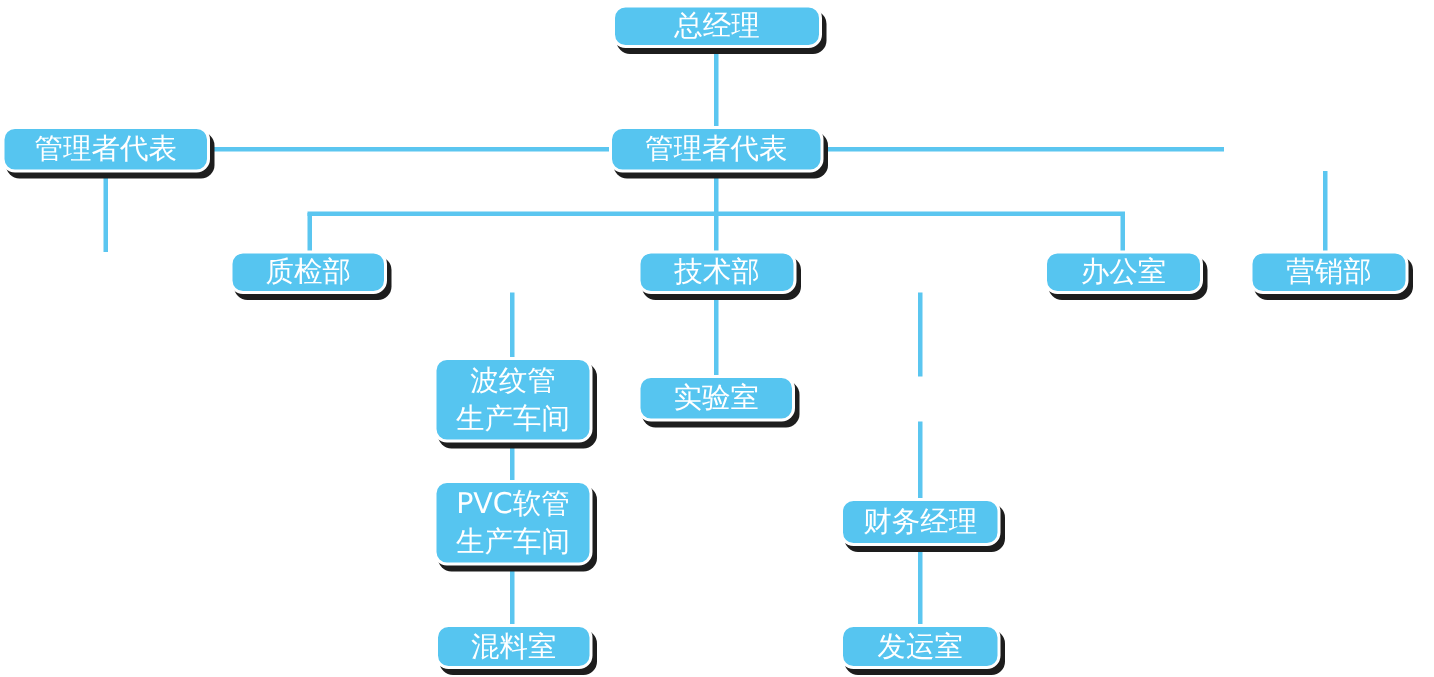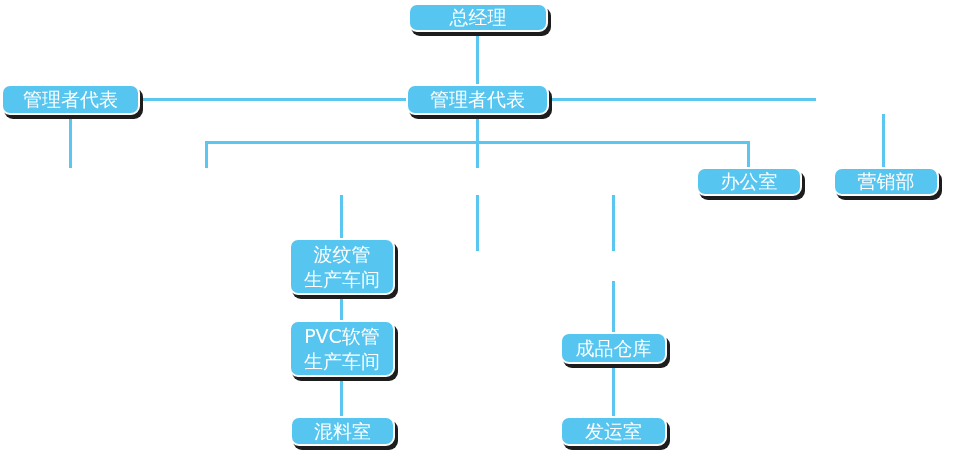--- a/index.html
+++ b/index.html
@@ -99,23 +99,26 @@
   <div class="vl" id="c-v-prod-2"></div>
   <div class="vl" id="c-v-prod-3"></div>
   <div class="vl" id="c-v-tech"></div>
   <div class="vl" id="c-v-log-1"></div>
   <div class="vl" id="c-v-log-2"></div>
   <div class="vl" id="c-v-log-3"></div>
 
   <div class="node" id="n-general-manager">总经理</div>
   <div class="node" id="n-finance-manager">管理者代表</div>
   <div class="node" id="n-management-representative">管理者代表</div>
+  <div class="node" id="n-quality-dept">质检部</div>
+  <div class="node" id="n-technical-dept">技术部</div>
   <div class="node" id="n-marketing-dept">营销部</div>
   <div class="node" id="n-office">办公室</div>
   <div class="node" id="n-corrugated-workshop">波纹管
 生产车间</div>
+  <div class="node" id="n-laboratory">实验室</div>
   <div class="node" id="n-pvc-workshop">PVC软管
 生产车间</div>
-  <div class="node" id="n-finished-goods-warehouse">成品仓库</div>
+  <div class="node" id="n-finished-goods-warehouse">财务经理</div>
   <div class="node" id="n-mixing-room">混料室</div>
   <div class="node" id="n-shipping-room">发运室</div>
 
 </div>
 
 </body></html>

